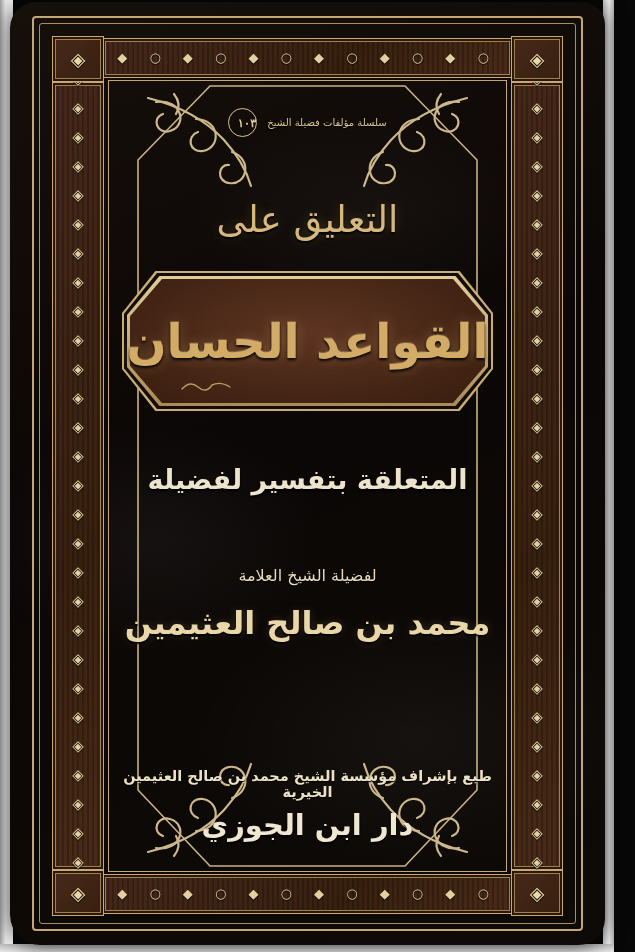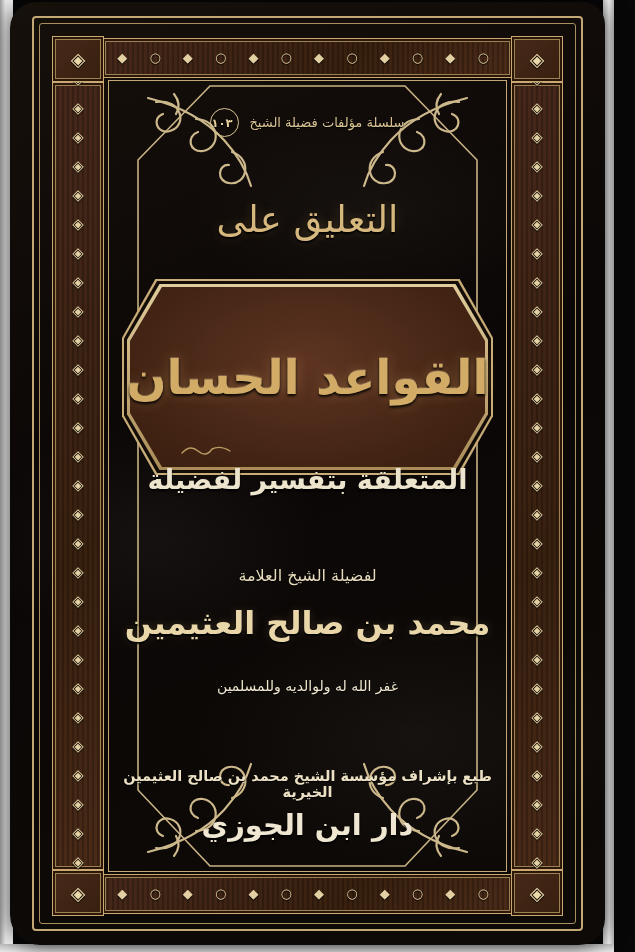--- a/index.html
+++ b/index.html
@@ -52,27 +52,27 @@
     box-shadow:inset 0 0 0 1px #caa873, inset 0 0 0 3px #2a1708, inset 0 0 0 4px #9c8153;
     display:flex;align-items:center;justify-content:center;
     color:#ead8a9;font-size:19px;text-shadow:0 1px 1px #000;}
   .cb-tl{left:42px;top:34px;}  .cb-tr{right:42px;top:34px;}
   .cb-bl{left:42px;bottom:29px;} .cb-br{right:42px;bottom:29px;}
   
   .arch-svg{position:absolute;inset:0;width:595px;height:943px;pointer-events:none;}
   
   .txt{position:absolute;left:104px;right:104px;text-align:center;direction:rtl;}
   .series-row{top:106px;display:flex;direction:rtl;align-items:center;justify-content:center;gap:10px;}
-  .series-label{color:#d9c493;font-size:13px;letter-spacing:.5px;text-shadow:0 1px 1px #000;}
+  .series-label{color:#d9c493;font-size:10px;letter-spacing:.5px;text-shadow:0 1px 1px #000;}
   .roundel{width:27px;height:27px;border:1.6px solid #d9c493;border-radius:50%;
-    display:flex;align-items:center;justify-content:flex-end;flex:0 0 auto;
-    color:#e3cf9e;font-size:11.5px;font-weight:bold;text-shadow:0 1px 1px #000;}
+    display:flex;align-items:center;justify-content:flex-start;flex:0 0 auto;
+    color:#e3cf9e;font-size:11.5px;font-weight:bold;text-shadow:0 1px 1px #000;font-family:Liberation Serif, serif;}
   .title-prefix{top:196px;font-size:37px;font-weight:normal;color:#d6b87e;
     text-shadow:0 2px 2px rgba(0,0,0,.95),0 0 12px rgba(210,170,100,.25);}
-  .cartouche{position:absolute;left:112px;top:277px;width:371px;height:196px;}
+  .cartouche{position:absolute;left:112px;top:269px;width:371px;height:140px;}
   .oct{position:absolute;clip-path:polygon(9% 0,91% 0,100% 30%,100% 70%,91% 100%,9% 100%,0 70%,0 30%);}
   .oct-outline{inset:0;background:#c9ad79;}
   .oct-gap{inset:2px;background:#140c07;}
   .oct-gold{inset:5px;background:linear-gradient(180deg,#e0cc9c,#a98b57);}
   .oct-fill{inset:8px;background:radial-gradient(ellipse at 50% 42%,#5e3422,#462616 60%,#381d0e);}
   .main-title{position:absolute;inset:0;display:flex;align-items:center;justify-content:center;
     direction:rtl;font-size:47px;font-weight:bold;color:#d2ab66;white-space:nowrap;
     text-shadow:0 2px 3px rgba(0,0,0,.95),0 0 14px rgba(225,185,110,.3),0 -1px 0 rgba(255,240,200,.25);}
   .sig{position:absolute;left:58px;bottom:16px;}
   .subtitle{top:462px;font-size:27px;font-weight:bold;color:#ede4cd;
@@ -159,18 +159,17 @@
       <div class="oct oct-fill"></div>
       <div class="main-title">القواعد الحسان</div>
       <svg class="sig" width="52" height="16" viewBox="0 0 52 16">
         <path d="M2 10 q8 -9 16 -2 t14 -2 q8 -4 18 2" fill="none" stroke="#b99a62" stroke-width="1.4" stroke-linecap="round"></path>
       </svg>
     </div>
 
     <div class="txt subtitle">المتعلقة بتفسير لفضيلة</div>
     <div class="txt honorific">لفضيلة الشيخ العلامة</div>
     <div class="txt author">محمد بن صالح العثيمين</div>
-    <div class="txt dua">غفر الله له ولوالديه وللمسلمين</div>
     <div class="txt imprint">طبع بإشراف مؤسسة الشيخ محمد بن صالح العثيمين الخيرية</div>
     <div class="txt publisher">دار ابن الجوزي</div>
 
   </div>
 </div>
 
 </body></html>

